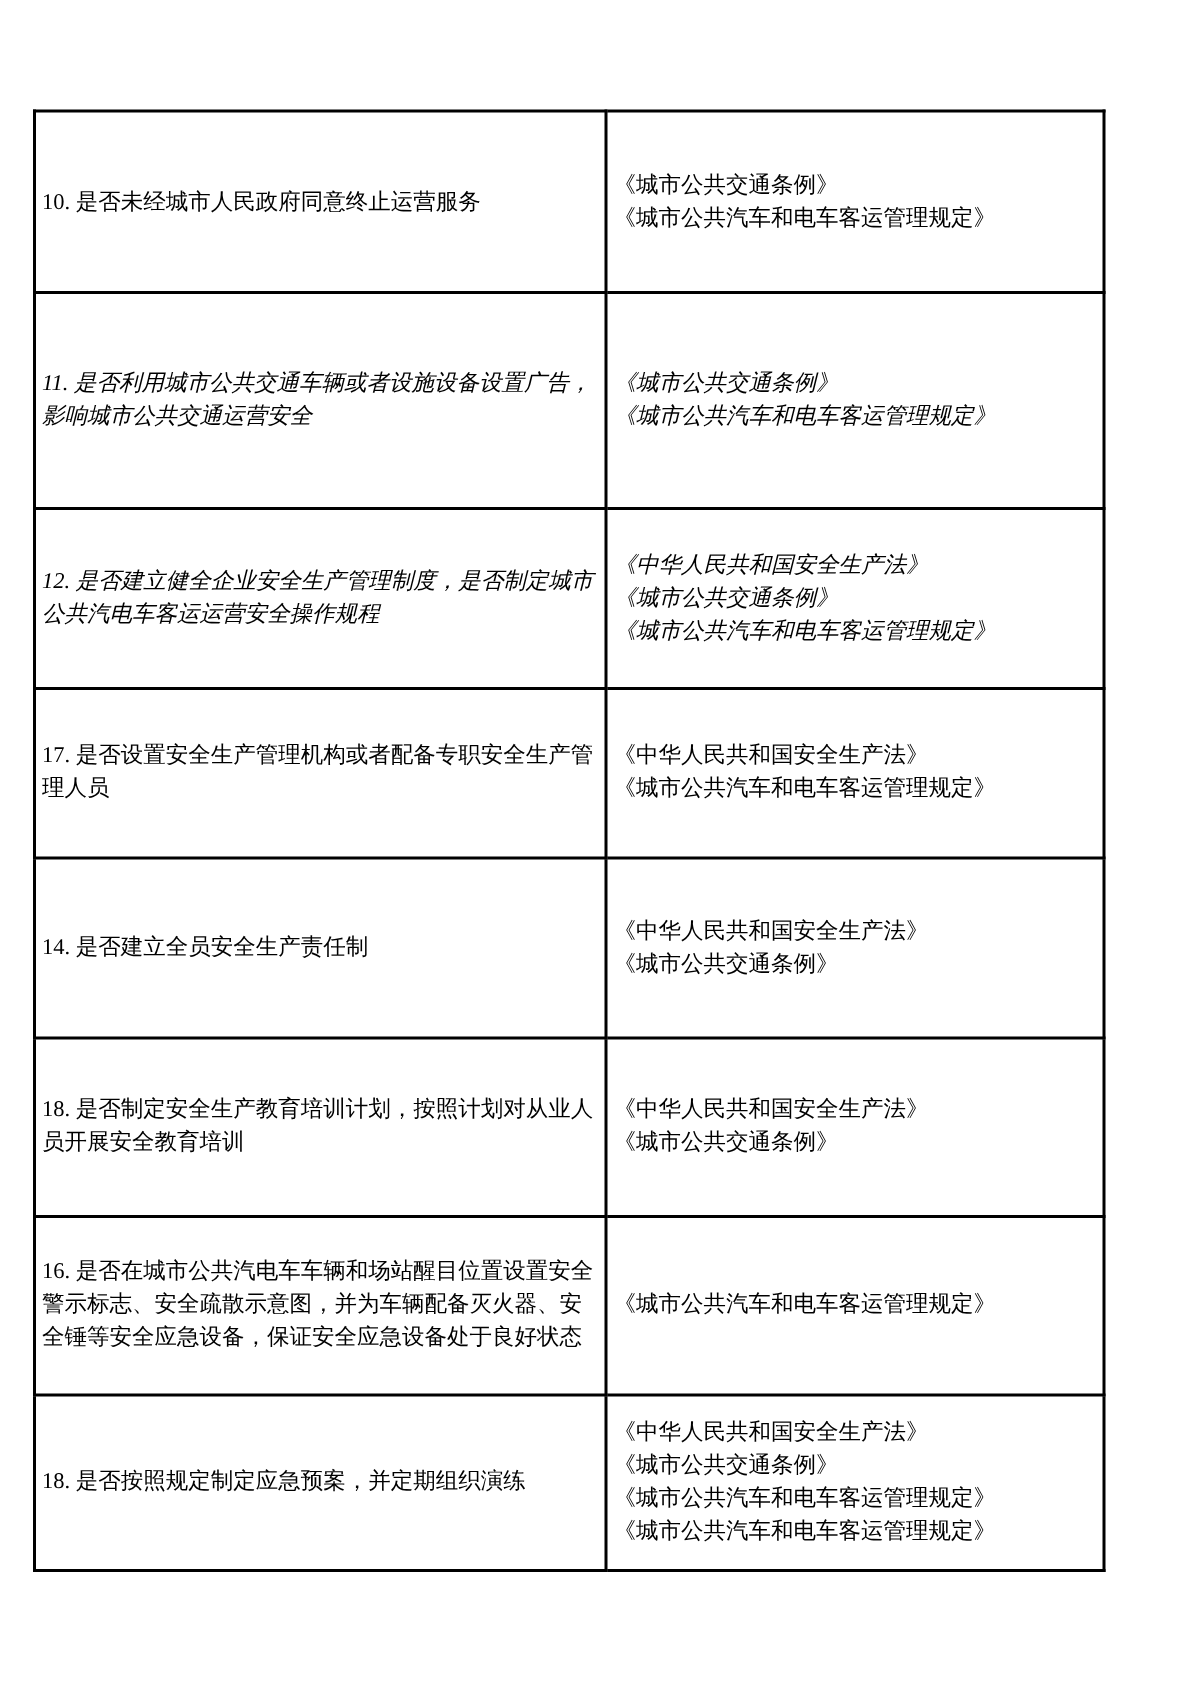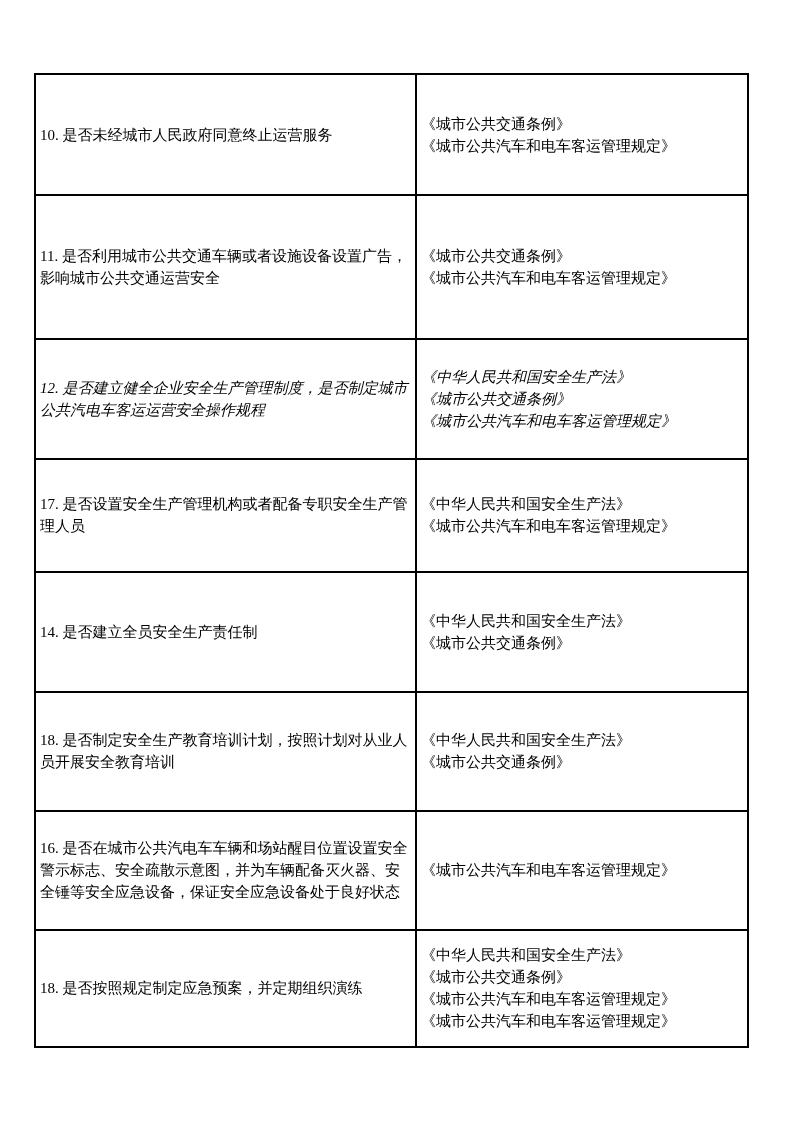--- a/index.html
+++ b/index.html
@@ -15,21 +15,21 @@
   }
   .page {
     position: relative;
     width: 793px;
     height: 1122px;
     background: #ffffff;
     overflow: hidden;
   }
   table.grid {
     position: absolute;
-    left: 34px;
+    left: 22px;
     top: 73px;
     width: 693px;
     height: 975px;
     border-collapse: collapse;
     table-layout: fixed;
   }
   table.grid td {
     border: 2px solid #000000;
     vertical-align: middle;
     font-size: 15px;
@@ -53,21 +53,21 @@
 <div class="page">
   <table class="grid">
     <tbody>
       <tr style="height:112px;">
         <td class="item-cell">10. 是否未经城市人民政府同意终止运营服务</td>
         <td class="refs-cell">
             <div>《城市公共交通条例》</div>
             <div>《城市公共汽车和电车客运管理规定》</div>
           </td>
       </tr>
-      <tr style="height:133px;">
+      <tr style="height:133px;font-style:italic;">
         <td class="item-cell">11. 是否利用城市公共交通车辆或者设施设备设置广告，影响城市公共交通运营安全</td>
         <td class="refs-cell">
             <div>《城市公共交通条例》</div>
             <div>《城市公共汽车和电车客运管理规定》</div>
           </td>
       </tr>
       <tr style="height:110px;font-style:italic;">
         <td class="item-cell">12. 是否建立健全企业安全生产管理制度，是否制定城市公共汽电车客运运营安全操作规程</td>
         <td class="refs-cell">
             <div>《中华人民共和国安全生产法》</div>

